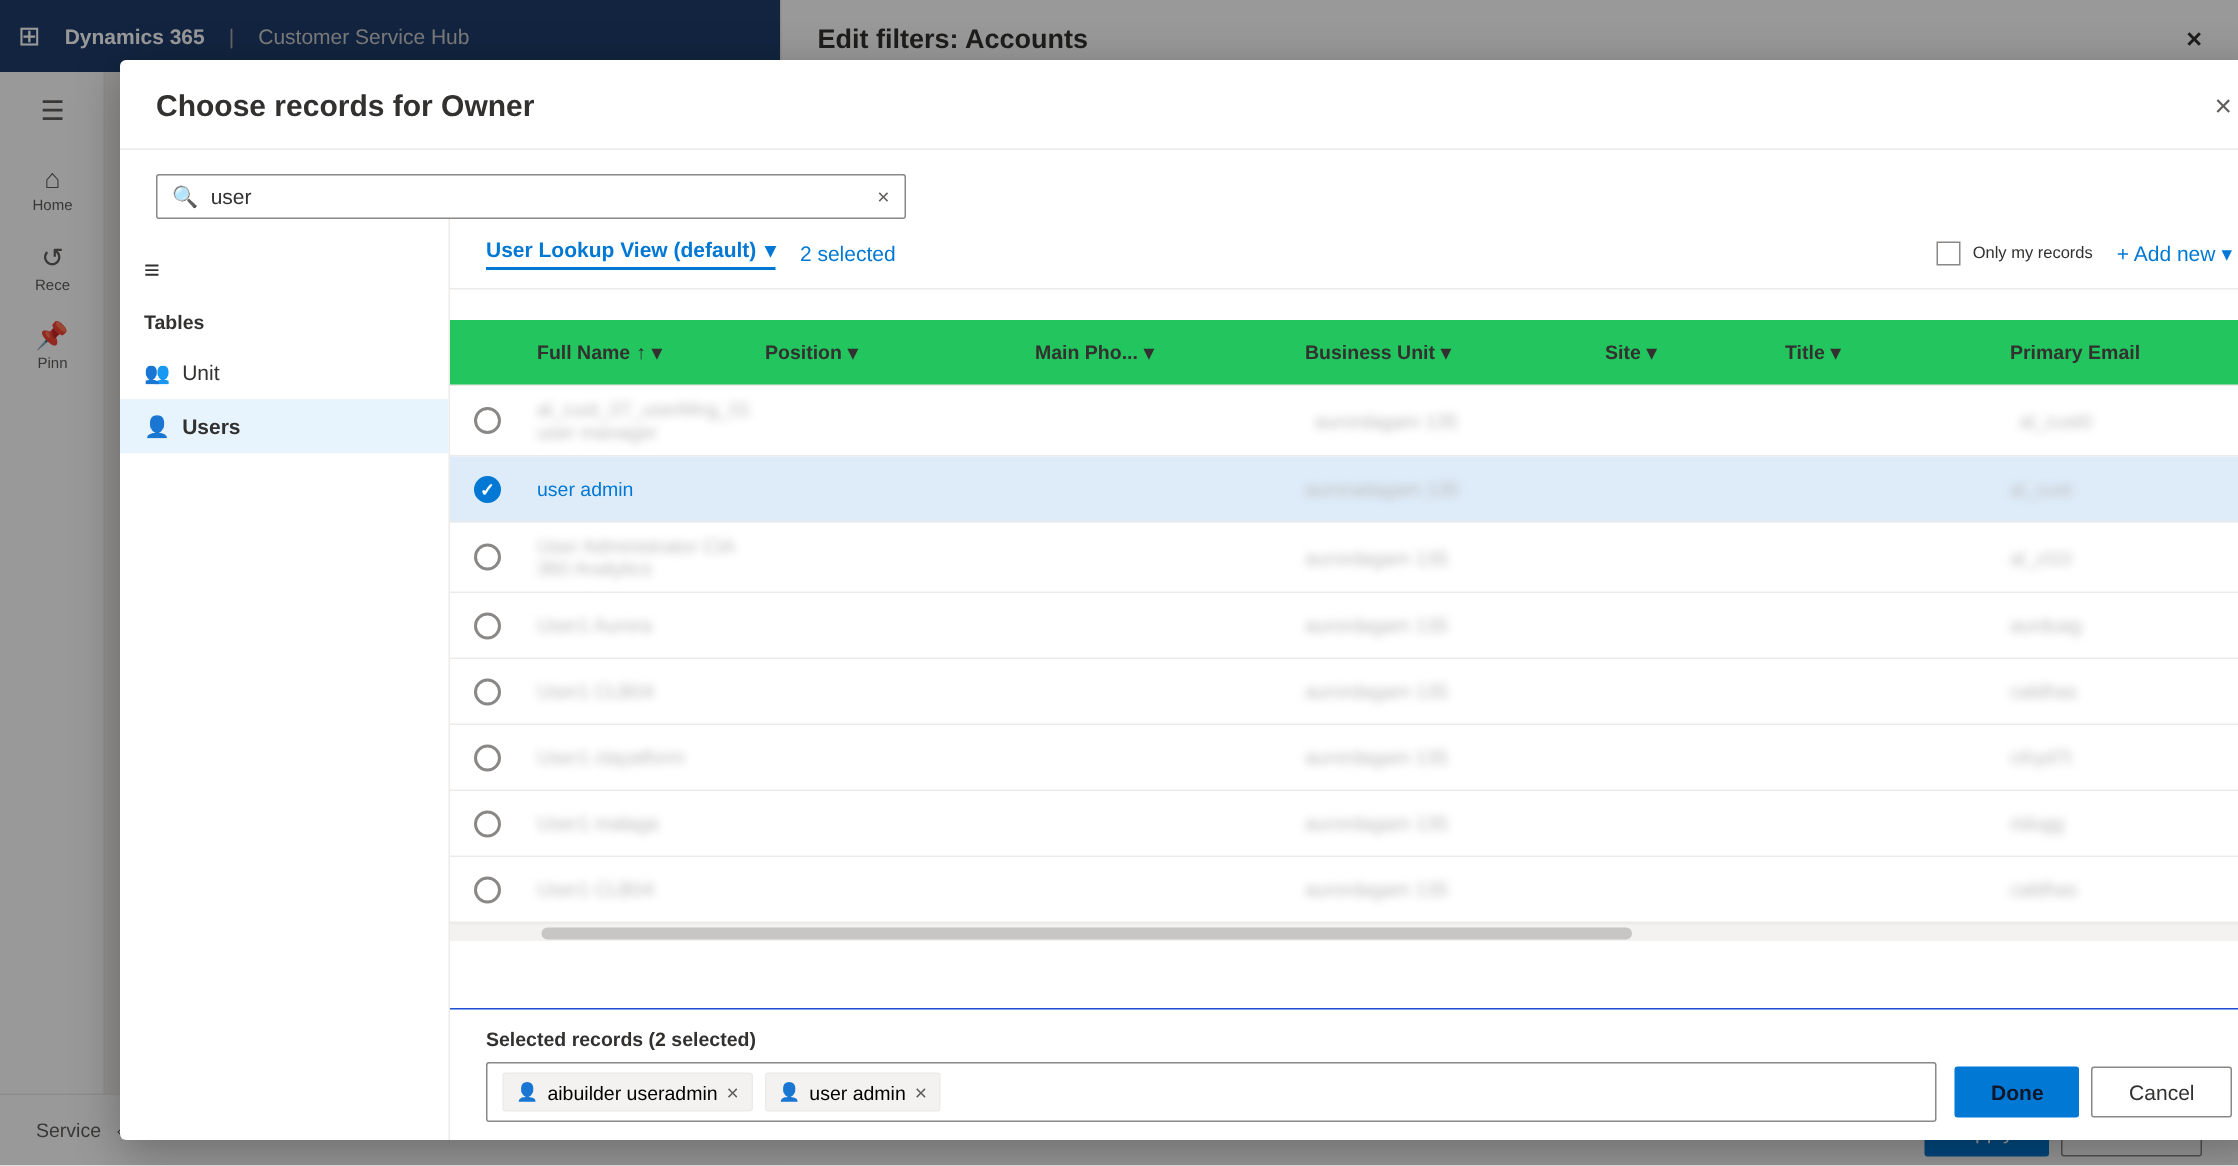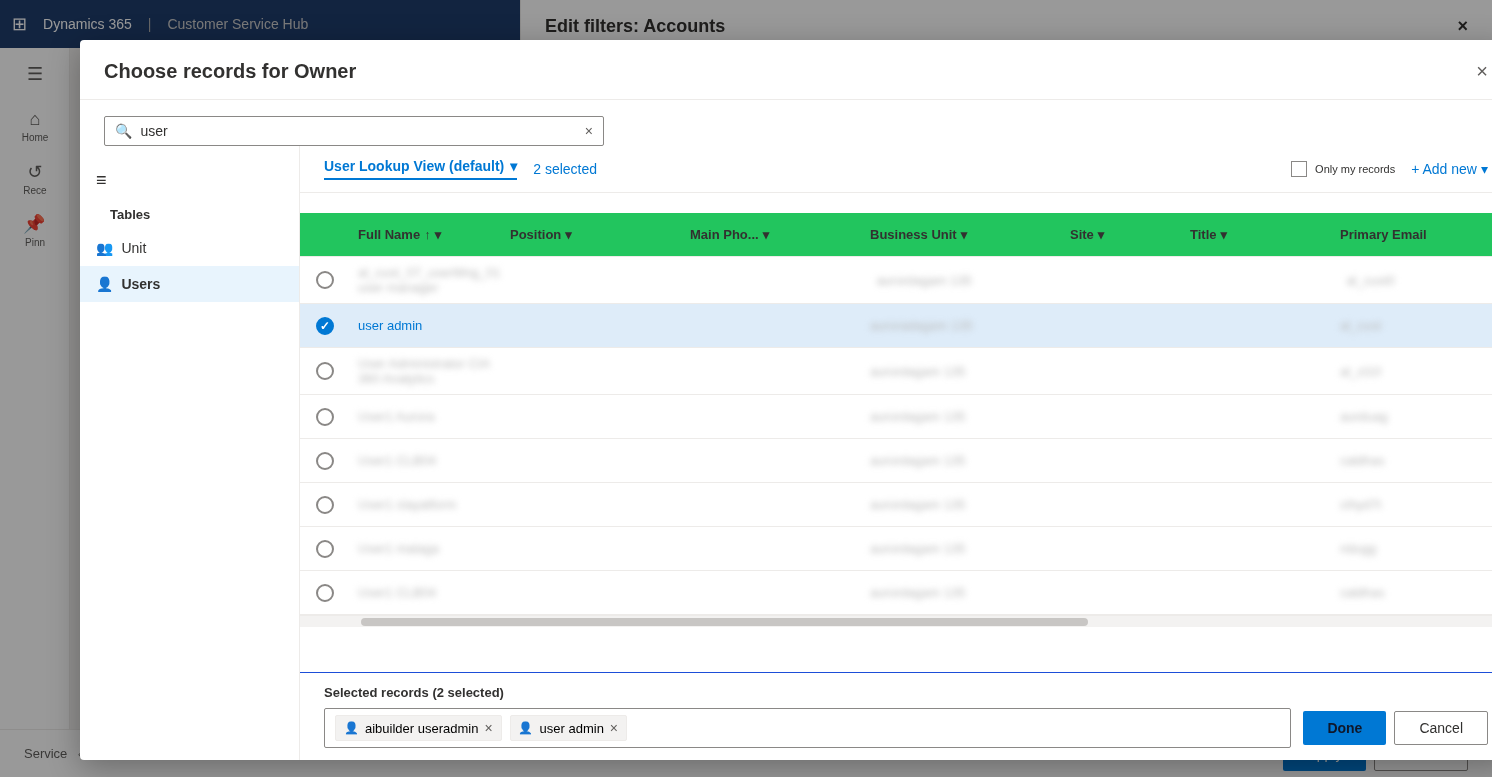--- a/index.html
+++ b/index.html
@@ -10,21 +10,21 @@
       position: absolute; top: 0; left: 0; width: 100%; height: 100%;
       background: #f3f2f1;
     }
 
     
     .top-nav {
       position: absolute; top: 0; left: 0; width: 520px; height: 48px;
       background: #1f3c6b; display: flex; align-items: center; padding: 0 12px; gap: 16px;
     }
     .nav-grid { color: #fff; font-size: 18px; cursor: pointer; }
-    .nav-title { color: #fff; font-size: 14px; font-weight: 400; }
+    .nav-title { color: #fff; font-size: 14px; font-weight: 700; }
     .nav-sep { color: #aaa; font-size: 14px; }
     .nav-subtitle { color: #ccc; font-size: 14px; }
 
     
     .sidebar {
       position: absolute; top: 48px; left: 0; width: 70px; height: 729px;
       background: #fff; border-right: 1px solid #edebe9;
     }
     .sidebar-item {
       width: 70px; height: 52px; display: flex; flex-direction: column; align-items: center;
@@ -93,21 +93,21 @@
     }
     .search-icon { color: #605e5c; margin-right: 8px; font-size: 14px; }
     .search-clear { color: #605e5c; cursor: pointer; font-size: 14px; }
 
     
     .modal-sidebar {
       width: 220px; border-right: 1px solid #edebe9; padding: 16px 0;
       flex-shrink: 0;
     }
     .modal-sidebar-hamburger { padding: 8px 16px; color: #323130; cursor: pointer; font-size: 18px; }
-    .modal-section-label { padding: 8px 16px; font-size: 13px; font-weight: 600; color: #323130; margin-left: 14px; }
+    .modal-section-label { padding: 8px 16px; font-size: 13px; font-weight: 600; color: #323130; }
     .modal-nav-item {
       padding: 10px 16px; font-size: 14px; color: #323130; cursor: pointer;
       display: flex; align-items: center; gap: 8px;
     }
     .modal-nav-item.active { background: #e8f4fd; font-weight: 600; }
 
     
     .modal-main { flex: 1; display: flex; flex-direction: column; overflow: hidden; gap: 20px; }
 
     

